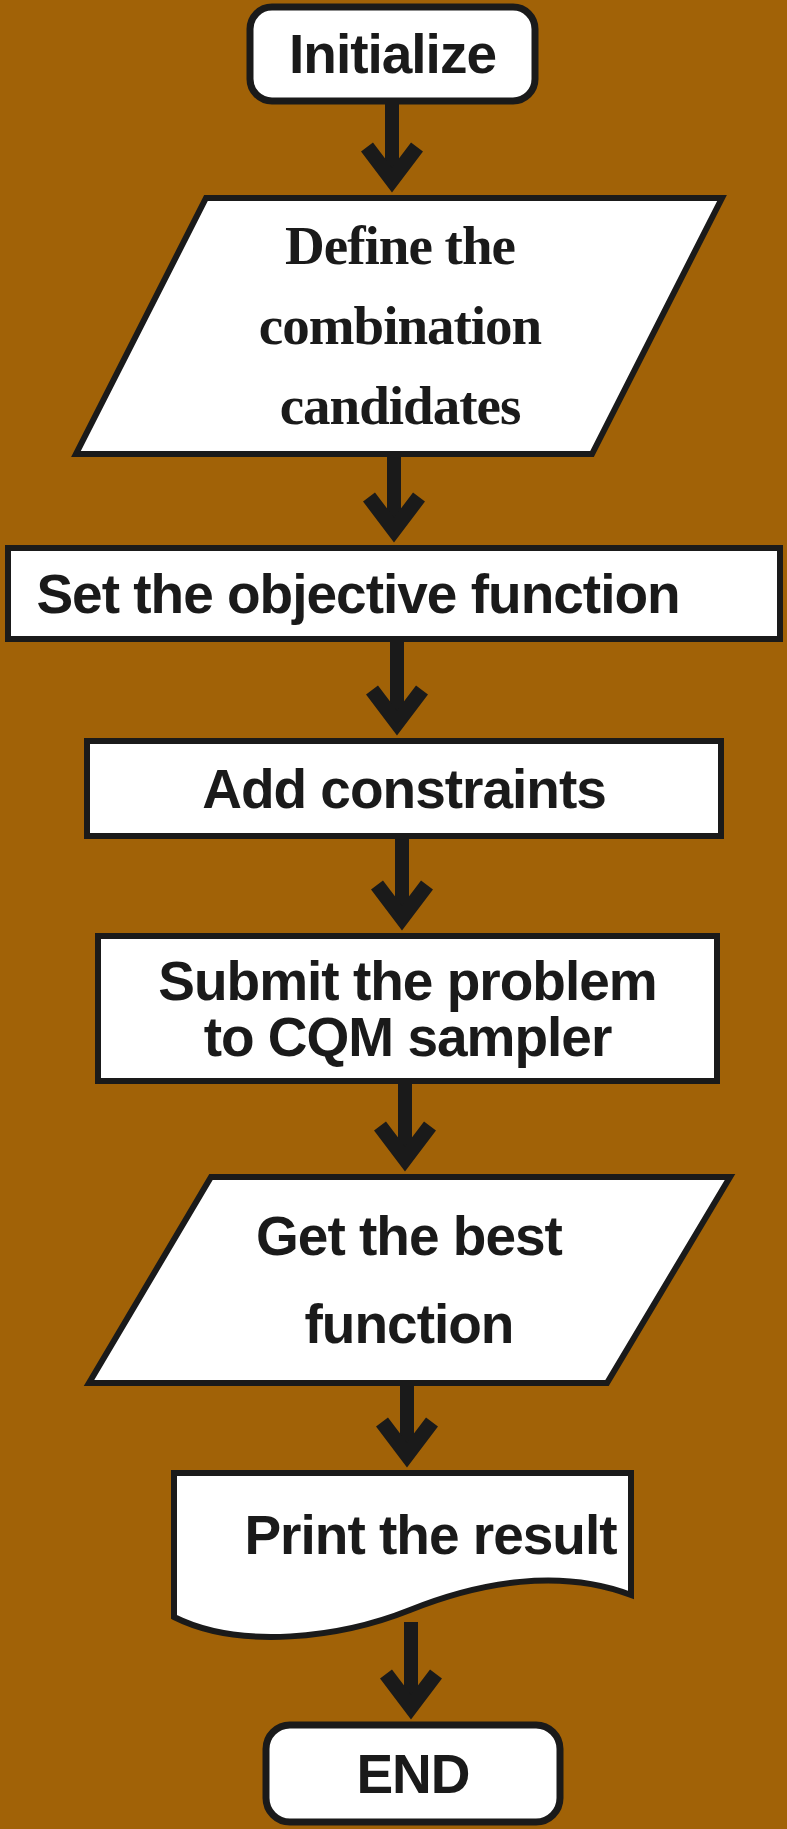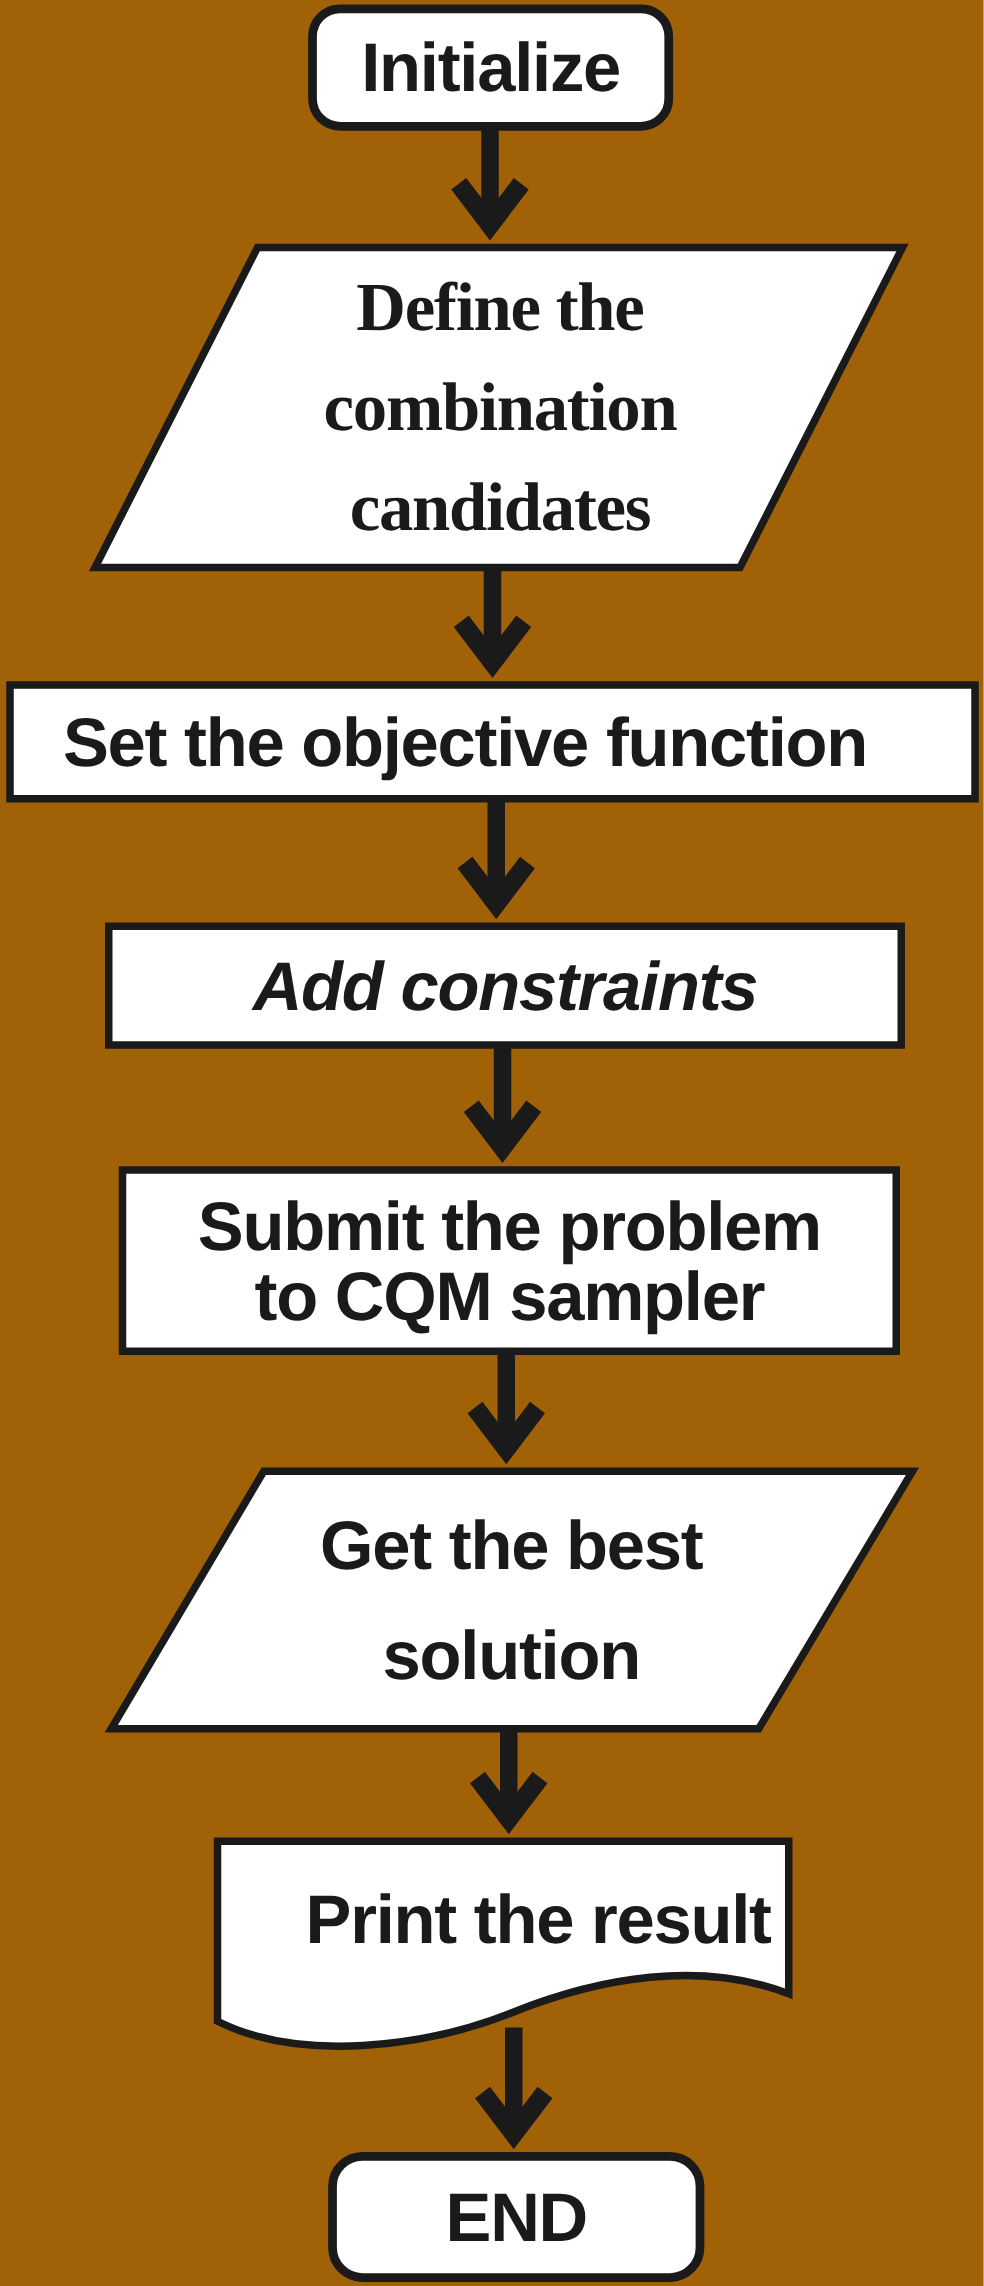--- a/index.html
+++ b/index.html
@@ -24,22 +24,22 @@
     text-align: center;
     font-weight: 700;
     color: #1a1a1a;
     font-size: 55px;
     letter-spacing: -1px;
     white-space: pre-line;
     pointer-events: none;
   }
   .lbl-start       { left: 247px; top: 4px;    width: 291px; height: 100px; }
   .lbl-define      { left: 140px; top: 195px;  width: 520px; height: 262px; line-height: 80px; font-family: Liberation Serif, serif; }
-  .lbl-objective   { left: 5px;   top: 545px;  width: 706px; height: 98px; margin-left: 14px;  }
-  .lbl-constraints { left: 84px;  top: 738px;  width: 640px; height: 101px; font-style: italic; }
+  .lbl-objective   { left: 5px;   top: 545px;  width: 706px; height: 98px;  }
+  .lbl-constraints { left: 84px;  top: 738px;  width: 640px; height: 101px; }
   .lbl-submit      { left: 95px;  top: 933px;  width: 625px; height: 151px; line-height: 56px; }
   .lbl-best        { left: 144px; top: 1174px; width: 530px; height: 212px; line-height: 88px; }
   .lbl-print       { left: 171px; top: 1470px; width: 463px; height: 130px; margin-left: 28px; }
   .lbl-end         { left: 263px; top: 1722px; width: 300px; height: 103px; }
 </style>
 </head>
 <body>
 
 <div id="canvas">
 
@@ -95,17 +95,17 @@
 
   <div class="node-label lbl-start">Initialize</div>
   <div class="node-label lbl-define">Define the
 combination
 candidates</div>
   <div class="node-label lbl-objective">Set the objective function</div>
   <div class="node-label lbl-constraints">Add constraints</div>
   <div class="node-label lbl-submit">Submit the problem
 to CQM sampler</div>
   <div class="node-label lbl-best">Get the best
-solution</div>
+function</div>
   <div class="node-label lbl-print">Print the result</div>
   <div class="node-label lbl-end">END</div>
 
 </div>
 
 </body></html>

